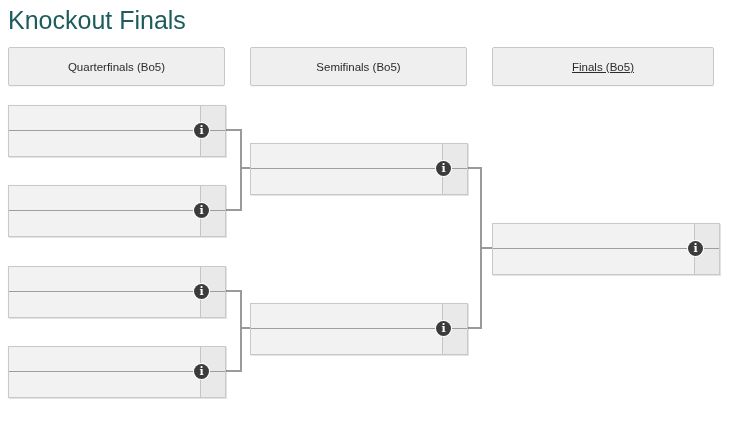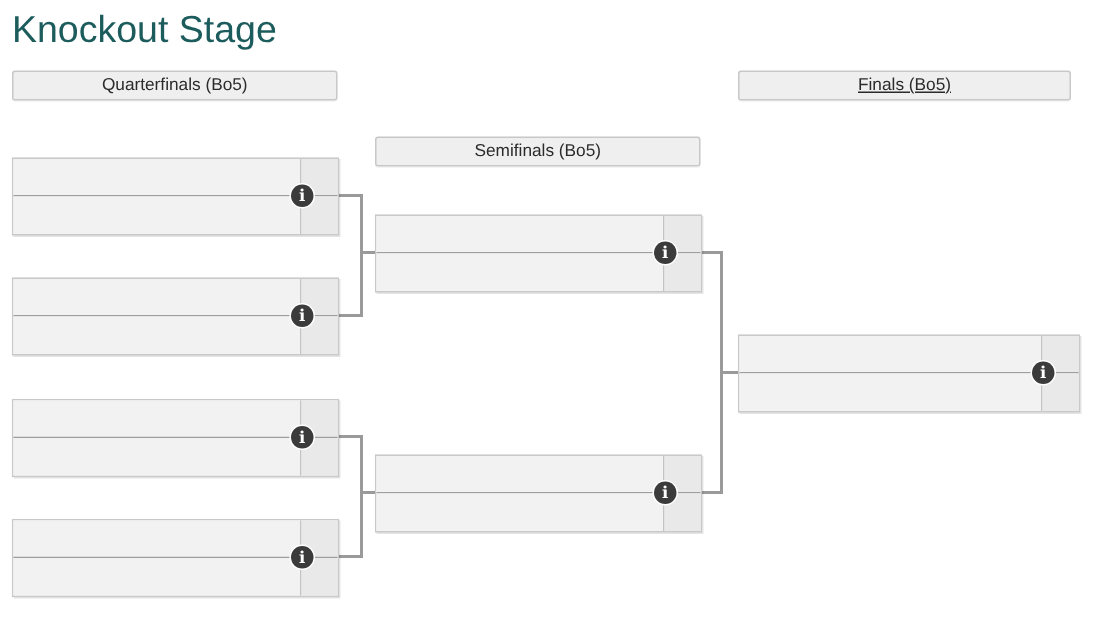--- a/index.html
+++ b/index.html
@@ -24,36 +24,36 @@
     font-weight: 400;
     color: #1d5c5c;
     letter-spacing: 0px;
     line-height: 40px;
     white-space: nowrap;
   }
 
   
   .round-header {
     position: absolute;
-    height: 20px;
+    height: 39px;
     box-sizing: border-box;
     background: #efefef;
     border: 1px solid #c8c8c8;
     border-radius: 2px;
     font-size: 11.5px;
     color: #2b2b2b;
     display: flex;
     align-items: center;
     justify-content: center;
     text-align: left;
     white-space: nowrap;
     box-shadow: 0 1px 0 rgba(0,0,0,0.04);
   }
   .round-header.r0 { left: 8px;   top: 47px; width: 217px; }
-  .round-header.r1 { left: 250px; top: 47px; width: 217px; margin-top: 44px; }
+  .round-header.r1 { left: 250px; top: 47px; width: 217px; }
   .round-header.r2 { left: 492px; top: 47px; width: 222px; text-decoration: underline; }
 
   
   #connectors {
     position: absolute;
     left: 0;
     top: 0;
     width: 730px;
     height: 421px;
     pointer-events: none;
@@ -114,21 +114,21 @@
     text-align: center;
     z-index: 6;
     box-shadow: 0 0 0 1px #ffffff;
     cursor: pointer;
     user-select: none;
   }
 </style>
 </head>
 <body>
 
-<div id="page-title">Knockout Stage</div>
+<div id="page-title">Knockout Finals</div>
 
 <div class="round-header r0">Quarterfinals (Bo5)</div>
 <div class="round-header r1">Semifinals (Bo5)</div>
 <div class="round-header r2">Finals (Bo5)</div>
 
 <svg id="connectors" viewBox="0 0 730 421" width="730" height="421" aria-hidden="true">
   <g fill="none" stroke="#9a9a9a" stroke-width="2" shape-rendering="crispEdges">
 
     <path d="M226,130 H241 V168 H250"></path>
 

